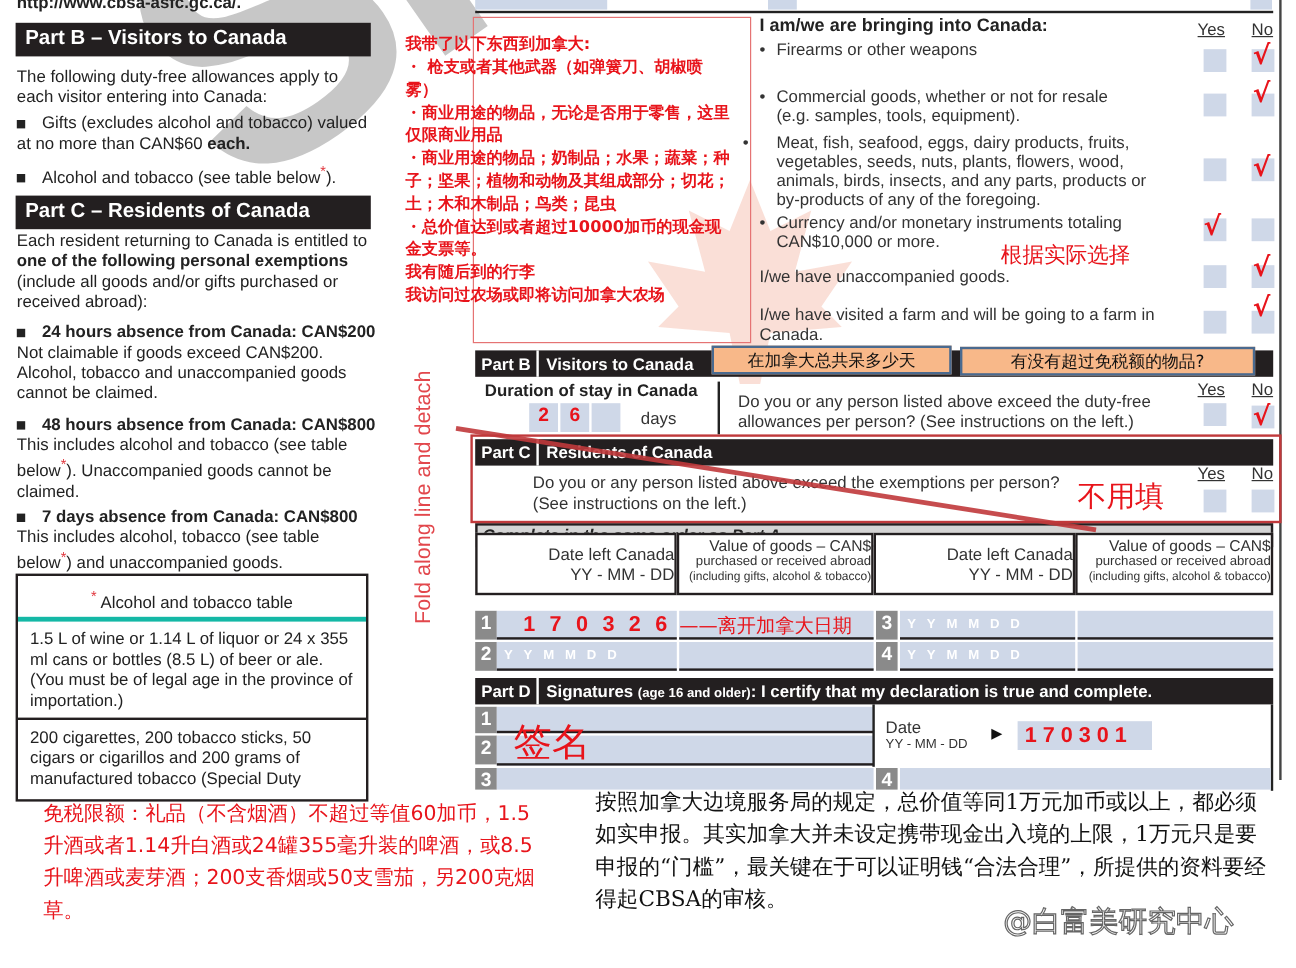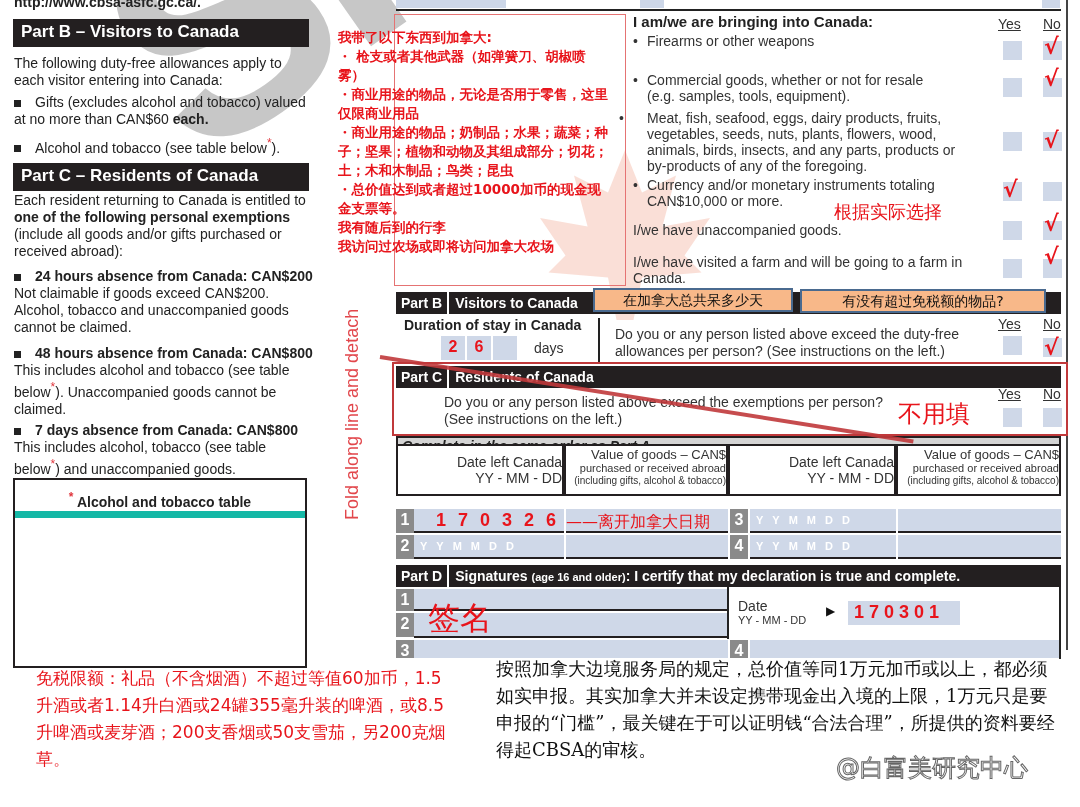--- a/index.html
+++ b/index.html
@@ -14,21 +14,21 @@
 
   
   .left { position: absolute; left: 0; top: 0; width: 320px; z-index: 2; }
   .url { position: absolute; left: 14px; top: -6px; font-size: 14px; font-weight: bold; color: #222; }
   .sec-head { position: absolute; left: 13px; width: 296px; height: 28px; background: #231f20; color: #fff; font-weight: bold; font-size: 17px; padding: 3px 8px; }
   .ltext { position: absolute; left: 14px; width: 300px; font-size: 14px; line-height: 17px; color: #222; }
   .ltext b { font-weight: bold; }
   .bullet { display: inline-block; width: 7px; height: 7px; background: #222; margin-right: 14px; vertical-align: middle; }
   .star { color: #e0363d; font-size: 12px; vertical-align: super; }
   .atable { position: absolute; left: 13px; top: 478px; width: 294px; height: 190px; border: 2px solid #231f20; background: #fff; }
-  .atable .th { height: 38px; border-bottom: 7px solid #14b8a6; text-align: center; font-weight: bold; font-size: 14px; padding-top: 10px; }
+  .atable .th { height: 38px; border-bottom: 4px solid #14b8a6; text-align: center; font-weight: normal; font-size: 14px; padding-top: 10px; }
   .atable .td { font-size: 14px; line-height: 17px; padding: 6px 10px; border-bottom: 2px solid #231f20; }
   .atable .td:last-child { border-bottom: none; }
 
   
   .cn-red { position: absolute; left: 338px; top: 28px; width: 272px; font-family: "DejaVu Sans", sans-serif; font-size: 13.5px; line-height: 19px; color: #e8141b; font-weight: bold; z-index: 3; }
   .cn-box { position: absolute; left: 394px; top: 14px; width: 232px; height: 272px; border: 1px solid #e57373; z-index: 2; }
   .fold { position: absolute; left: 342px; top: 520px; transform: rotate(-90deg); transform-origin: left top; font-size: 18px; color: #e2474c; white-space: nowrap; z-index: 3; }
 
   
   .topline { position: absolute; left: 396px; top: 9px; width: 665px; height: 2px; background: #222; z-index: 2; }
@@ -113,20 +113,22 @@
   </div>
   <div class="ltext" style="top:345px;">
     <span class="bullet"></span><b>48 hours absence from Canada: CAN$800</b><br><span>This includes alcohol and tobacco (see table below</span><span class="star">*</span><span>). Unaccompanied goods cannot be claimed.</span>
   </div>
   <div class="ltext" style="top:422px;">
     <span class="bullet"></span><b>7 days absence from Canada: CAN$800</b><br><span>This includes alcohol, tobacco (see table below</span><span class="star">*</span><span>) and unaccompanied goods.</span>
   </div>
 
   <div class="atable">
     <div class="th"><span class="star">*</span> <span>Alcohol and tobacco table</span></div>
+    <div class="td">1.5 L of wine or 1.14 L of liquor or 24 x 355 ml cans or bottles (8.5 L) of beer or ale. (You must be of legal age in the province of importation.)</div>
+    <div class="td">200 cigarettes, 200 tobacco sticks, 50 cigars or cigarillos and 200 grams of manufactured tobacco (Special Duty</div>
   </div>
 </div>
 
 <div class="fold">Fold along line and detach</div>
 
 <div class="cn-box"></div>
 <div class="cn-red">
   <div>我带了以下东西到加拿大:</div>
   <div>・ 枪支或者其他武器（如弹簧刀、胡椒喷雾）</div>
   <div>・商业用途的物品，无论是否用于零售，这里仅限商业用品</div>

